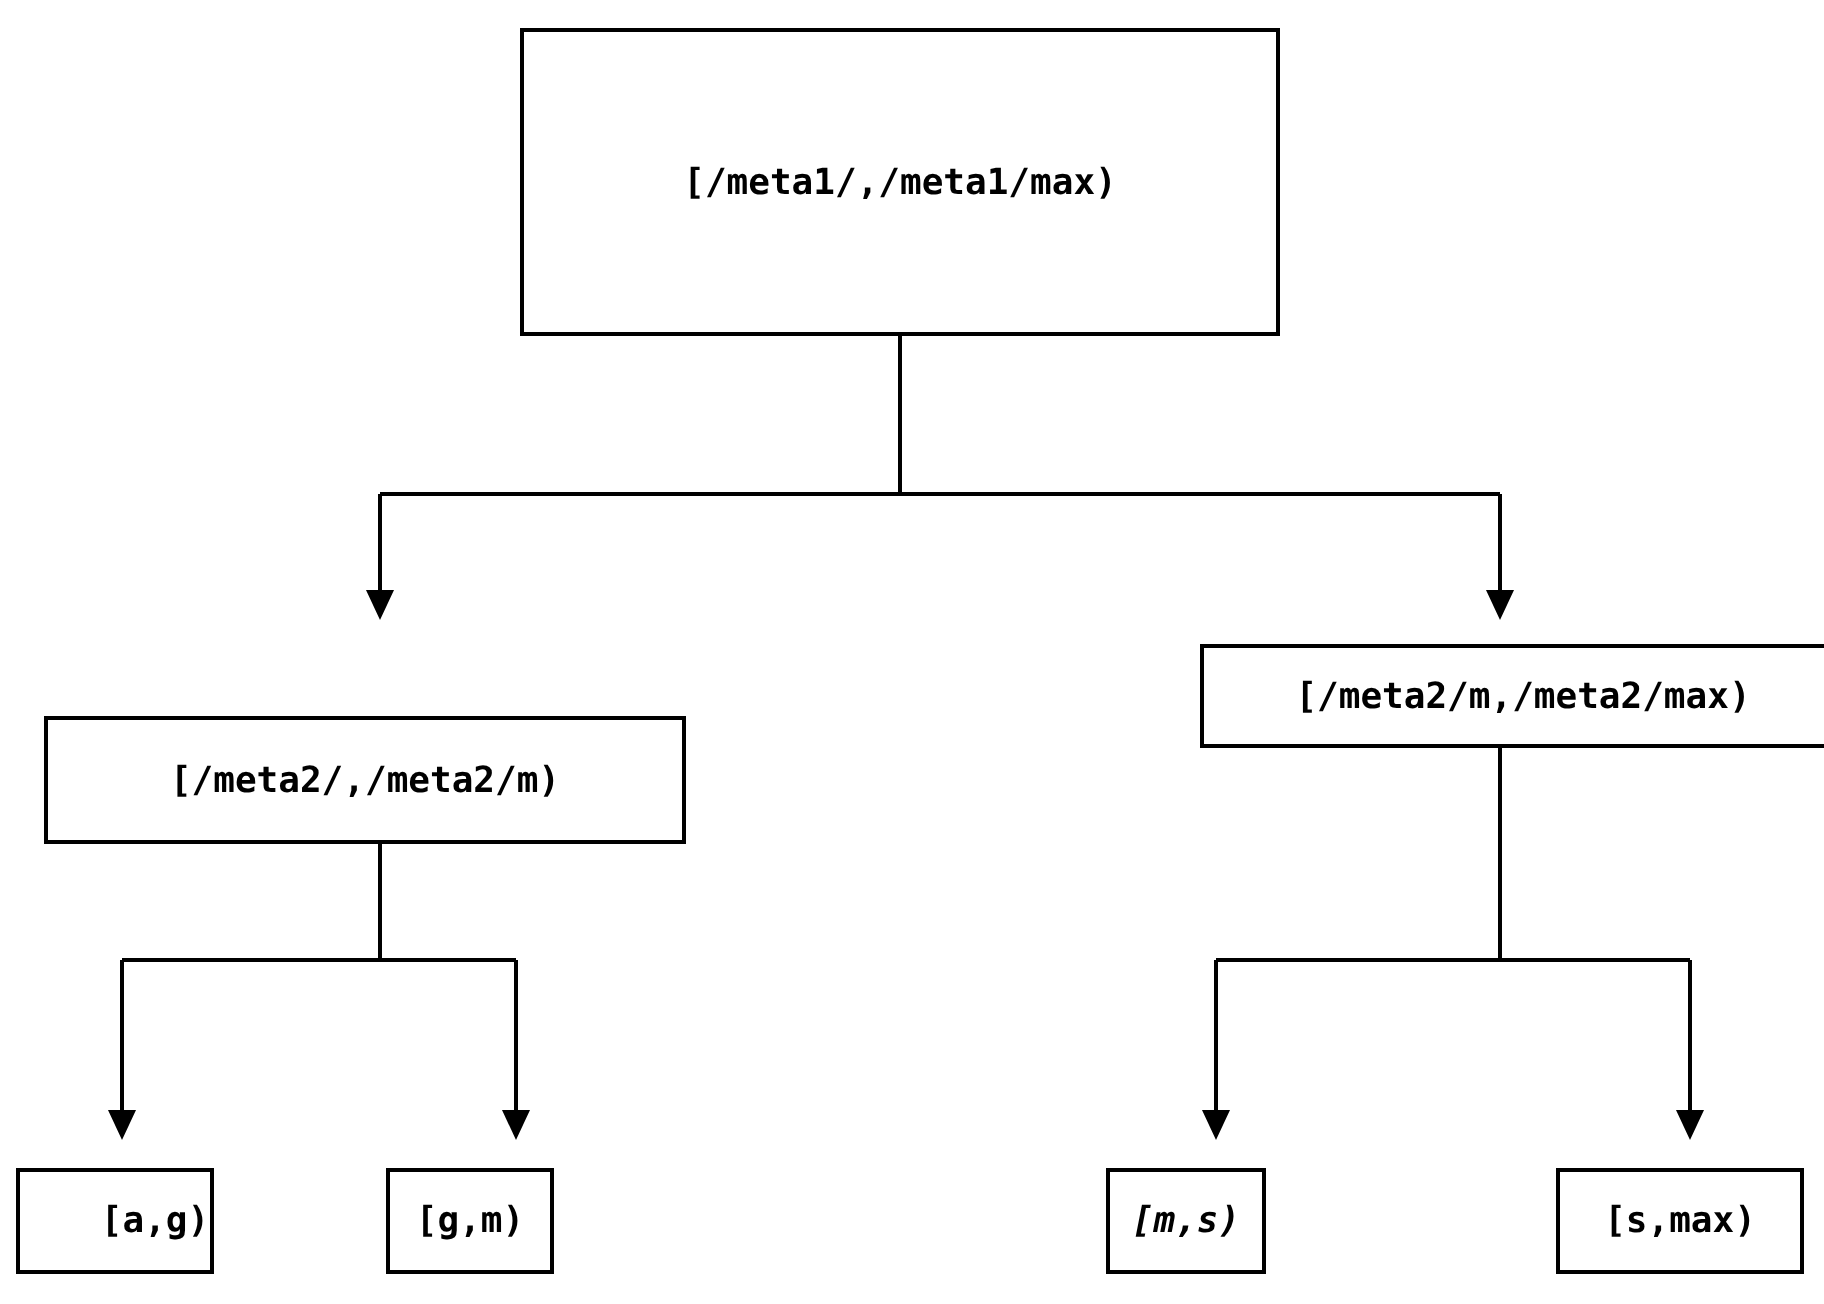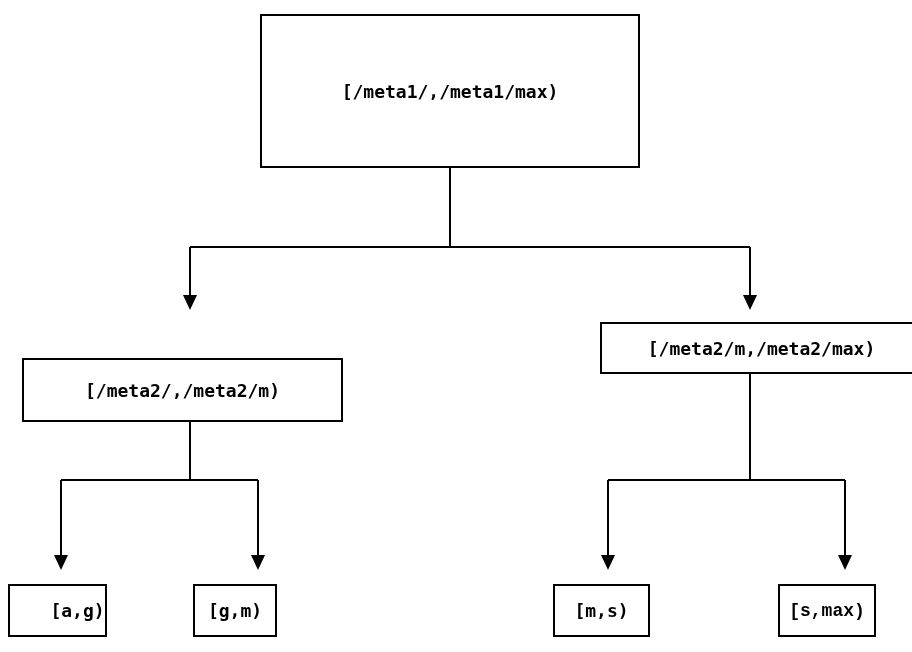--- a/index.html
+++ b/index.html
@@ -33,22 +33,22 @@
     font-size: 18px;
     font-weight: 700;
     color: #000000;
     white-space: nowrap;
   }
   .node-root  { left: 260px; top: 14px;  width: 380px; height: 154px; }
   .node-left  { left: 22px;  top: 322px; width: 321px; height: 64px; margin-top: 36px; }
   .node-right { left: 580px; top: 322px; width: 323px; height: 52px; margin-left: 20px; }
   .node-ag    { left: 8px;   top: 584px; width: 99px;  height: 53px; padding-left: 40px; }
   .node-gm    { left: 193px; top: 584px; width: 84px;  height: 53px; }
-  .node-ms    { left: 553px; top: 584px; width: 97px;  height: 53px; }
-  .node-smax  { left: 778px; top: 584px; width: 98px; height: 53px; font-family: Liberation Mono, monospace; }
+  .node-ms    { left: 553px; top: 584px; width: 80px;  height: 53px; font-style: italic; }
+  .node-smax  { left: 778px; top: 584px; width: 124px; height: 53px; }
 </style>
 </head>
 <body>
 
 <div class="canvas">
 
   <svg class="edges-layer" width="912" height="652" viewBox="0 0 912 652" xmlns="http://www.w3.org/2000/svg">
     <g stroke="#000000" stroke-width="2" fill="none">
 
       <path d="M450 168 L450 247"></path>

